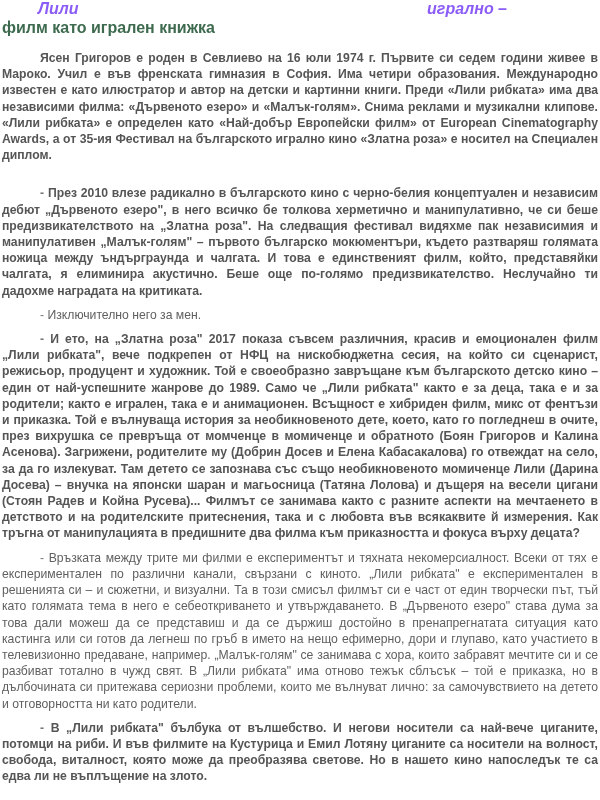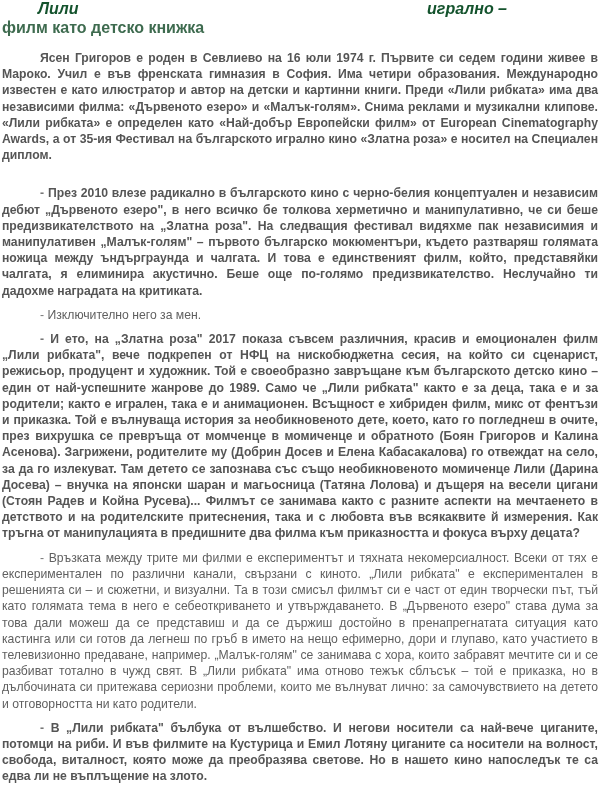--- a/index.html
+++ b/index.html
@@ -24,21 +24,21 @@
     .title-line1 {
       position: absolute;
       top: 0px;
       left: 0;
       width: 515px;
       height: 18px;
       font-family: "Liberation Sans", sans-serif;
       font-weight: bold;
       font-style: italic;
       font-size: 16px;
-      color: #14532d;
+      color: #8b5cf6;
       line-height: 18px;
     }
     .title-line1 .t-left {
       position: absolute;
       left: 38px;
       top: 0;
     }
     .title-line1 .t-right {
       position: absolute;
       right: 8px;
@@ -86,21 +86,21 @@
   </style>
 </head>
 <body>
 
 <div class="page">
 
   <div class="title-line1">
     <span class="t-left">Лили</span>
     <span class="t-right">игрално –</span>
   </div>
-  <div class="title-line2">филм като детско книжка</div>
+  <div class="title-line2">филм като игрален книжка</div>
 
   <div class="body-text">
 
     <p class="para bold">
       <span>Ясен Григоров е роден в Севлиево на 16 юли 1974 г. Първите си седем години живее в Мароко. Учил е във френската гимназия в София. Има четири образования. Международно известен е като илюстратор и автор на детски и картинни книги. Преди «Лили рибката» има два независими филма: «Дървеното езеро» и «Малък-голям». Снима реклами и музикални клипове. «Лили рибката» е определен като «Най-добър Европейски филм» от European Cinematography Awards, а от 35-ия Фестивал на българското игрално кино «Златна роза» е носител на Специален диплом.</span>
     </p>
 
     <div class="gap-big"></div>
 
     <p class="para bold">

